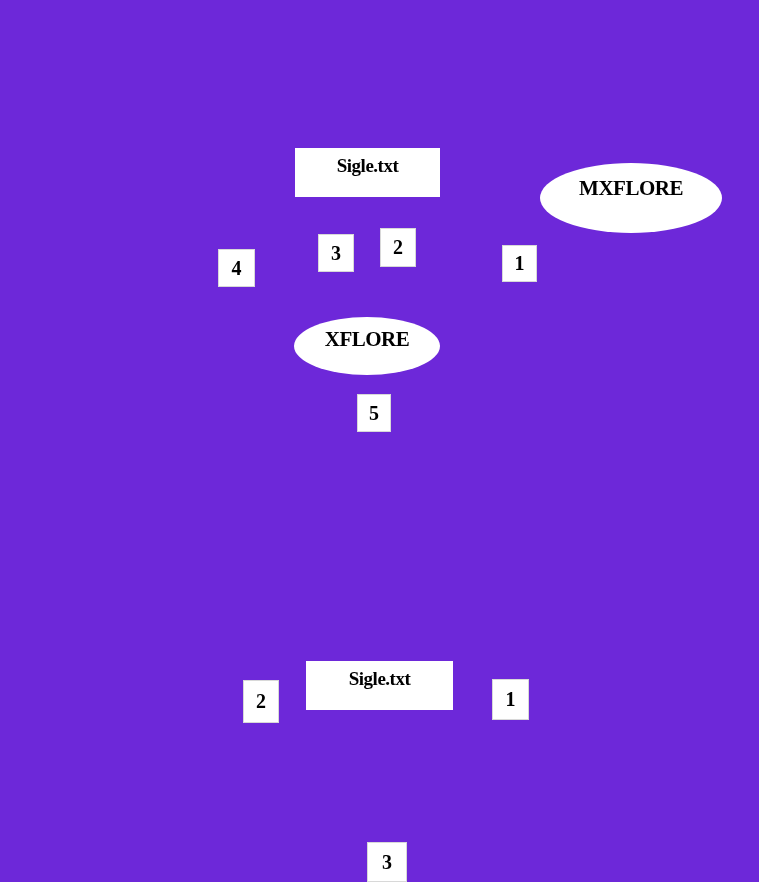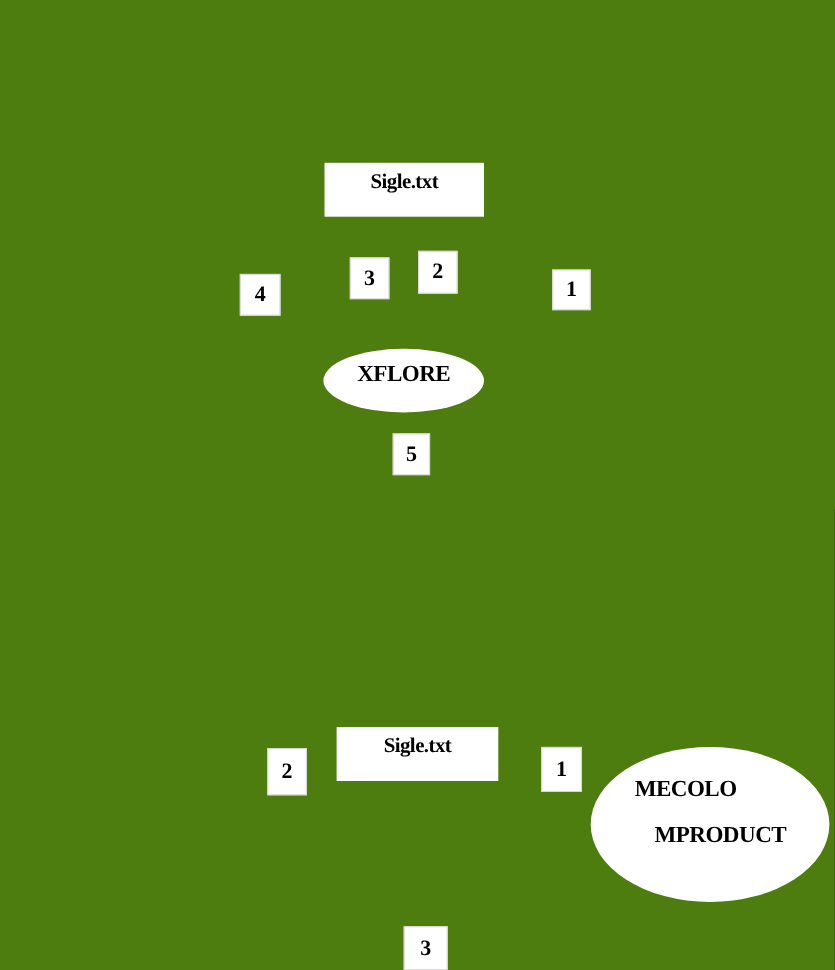--- a/index.html
+++ b/index.html
@@ -4,21 +4,21 @@
 <style>
   html, body {
     margin: 0;
     padding: 0;
     background: #000;
   }
   #stage {
     position: relative;
     width: 759px;
     height: 882px;
-    background: #4d7c0f;
+    background: #6d28d9;
     overflow: hidden;
     font-family: "Liberation Serif", "DejaVu Serif", serif;
     color: #000000;
   }
   .shape {
     position: absolute;
     background: #ffffff;
     box-sizing: border-box;
   }
   .ellipse {
@@ -62,20 +62,23 @@
 </head>
 <body>
 
 <div id="stage">
 
   <div class="shape file-box" style="left:295px; top:148px; width:145px; height:49px;">
     <span class="lbl">Sigle.txt</span>
   </div>
 
 
+  <div class="shape ellipse" style="left:540px; top:163px; width:182px; height:70px; padding-bottom:20px;">
+    <span class="lbl">MXFLORE</span>
+  </div>
 
   <div class="shape num-box" style="left:218px; top:249px; width:37px; height:38px;">
     <span>4</span>
   </div>
 
   <div class="shape num-box" style="left:318px; top:234px; width:36px; height:38px;">
     <span>3</span>
   </div>
 
   <div class="shape num-box" style="left:380px; top:228px; width:36px; height:39px;">
@@ -100,22 +103,18 @@
 
   <div class="shape num-box" style="left:243px; top:680px; width:36px; height:43px;">
     <span>2</span>
   </div>
 
   <div class="shape num-box" style="left:492px; top:679px; width:37px; height:41px;">
     <span>1</span>
   </div>
 
 
-  <div class="shape ellipse" style="left:537px; top:679px; width:217px; height:141px;">
-    <span class="two-line-lbl" style="left:40px; top:28px;">MECOLO</span>
-    <span class="two-line-lbl" style="left:58px; top:69px;">MPRODUCT</span>
-  </div>
 
   <div class="shape num-box" style="left:367px; top:842px; width:40px; height:40px;">
     <span>3</span>
   </div>
 
 </div>
 
 </body></html>

